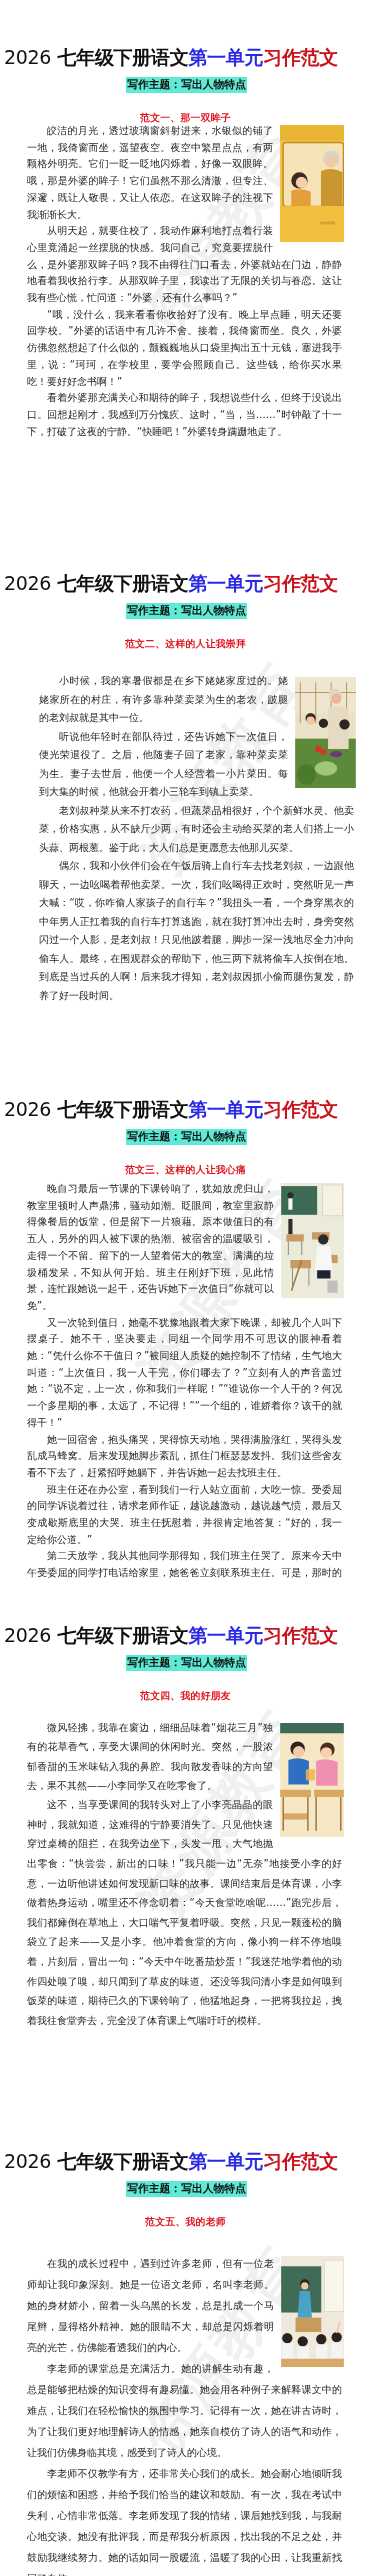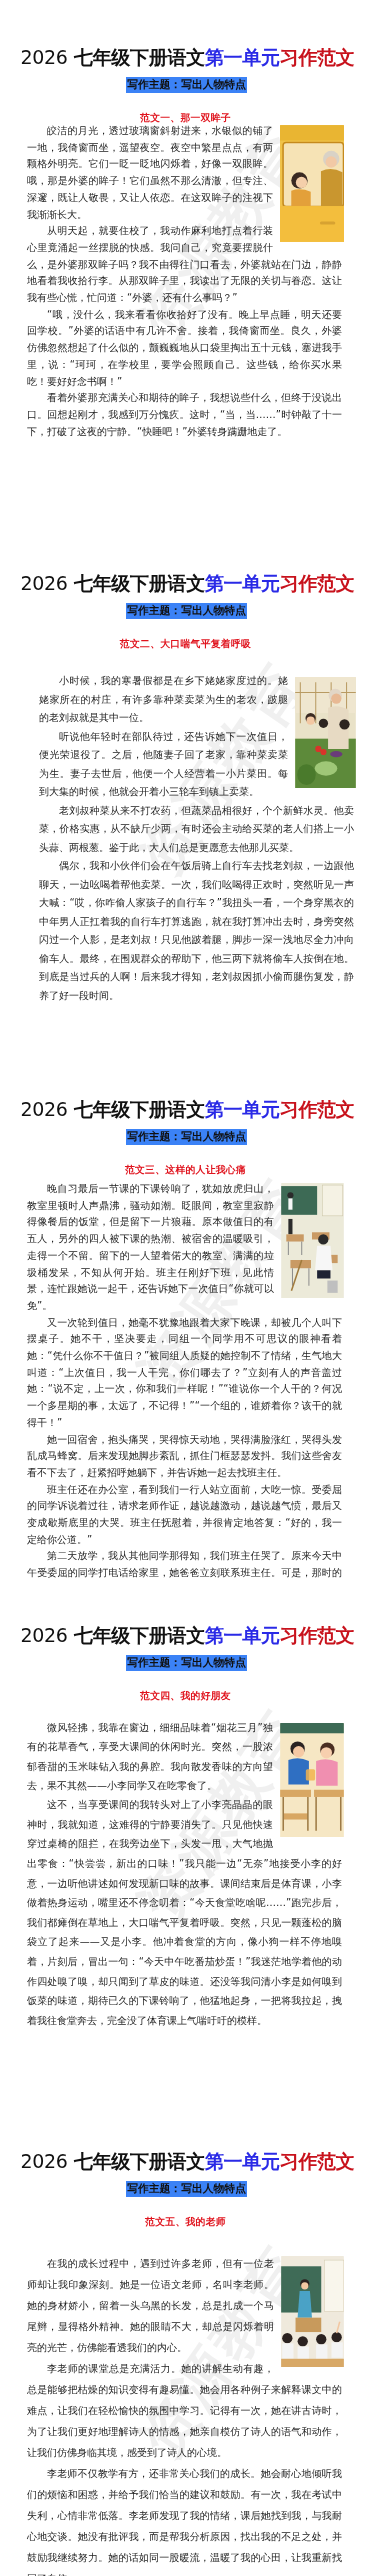--- a/index.html
+++ b/index.html
@@ -2,30 +2,30 @@
 <html style="font-size:8.2px"><head>
 <meta charset="utf-8">
 <style>
   * { margin: 0; padding: 0; box-sizing: border-box; }
   html, body { width: 371px; background: #ffffff; }
   body { font-family: "DejaVu Sans", "Liberation Sans", sans-serif; color: #1a1a1a; position: relative; }
   .page { position: relative; width: 371px; height: 526px; overflow: hidden; background: #fff; }
   .page.last { height: 521px; }
   .doc-title {
     position: absolute; left: 4px; right: 0; top: 45px;
-    text-align: center; font-size: 19px; font-weight: bold; letter-spacing: -0.3px;
+    font-size: 19px; font-weight: bold; letter-spacing: -0.3px;
     white-space: nowrap;
   }
   .doc-title .t-year { font-weight: normal; color: #111; }
   .doc-title .t-black { color: #111; }
   .doc-title .t-blue { color: #2a2ae6; }
   .doc-title .t-red { color: #c8121c; }
   .theme-wrap { position: absolute; left: 0; right: 0; top: 77px; text-align: center; padding-left: 0; }
   .theme {
-    display: inline-block; background: #3b82f6; color: #111;
+    display: inline-block; background: #5eead4; color: #111;
     font-family: "DejaVu Serif", "Liberation Serif", serif; font-weight: bold;
     font-size: 10.8px; padding: 1px 1.5px; line-height: 14.4px; margin-left: 2.1px;
   }
   .essay-title {
     position: absolute; left: 0; right: 0; top: 112px; text-align: center;
     color: #e0141e; font-weight: bold; font-size: 9.8px; letter-spacing: 0.3px;
   }
   .body {
     position: absolute; left: 27px; width: 315px;
     font-size: 10px; line-height: 16.7px; color: #1c1c1c;
@@ -83,21 +83,21 @@
 
   </div>
 </section>
 
 <section class="page sec2">
   <h1 class="doc-title">
     <span class="t-year">2026</span>
     <span class="t-black">七年级下册语文</span><span class="t-blue">第一单元</span><span class="t-red">习作范文</span>
   </h1>
   <div class="theme-wrap"><span class="theme">写作主题：写出人物特点</span></div>
-  <h2 class="essay-title">范文二、大口喘气平复着呼吸</h2>
+  <h2 class="essay-title">范文二、这样的人让我崇拜</h2>
   <div class="watermark" style="left:103px;top:206px;">资源教育</div>
   <div class="body">
     <div class="illus" style="width:61px;height:111px;margin-top:5.2px;">
       <svg width="61" height="111" viewBox="0 0 118 216">
         <rect width="118" height="216" fill="#e9e2c8"></rect>
         <rect x="0" y="0" width="118" height="70" fill="#efe6cf"></rect>
         <g stroke="#b89a62" stroke-width="2">
             <line x1="10" y1="10" x2="10" y2="90"></line>
             <line x1="40" y1="10" x2="40" y2="90"></line>
             <line x1="70" y1="10" x2="70" y2="90"></line>

